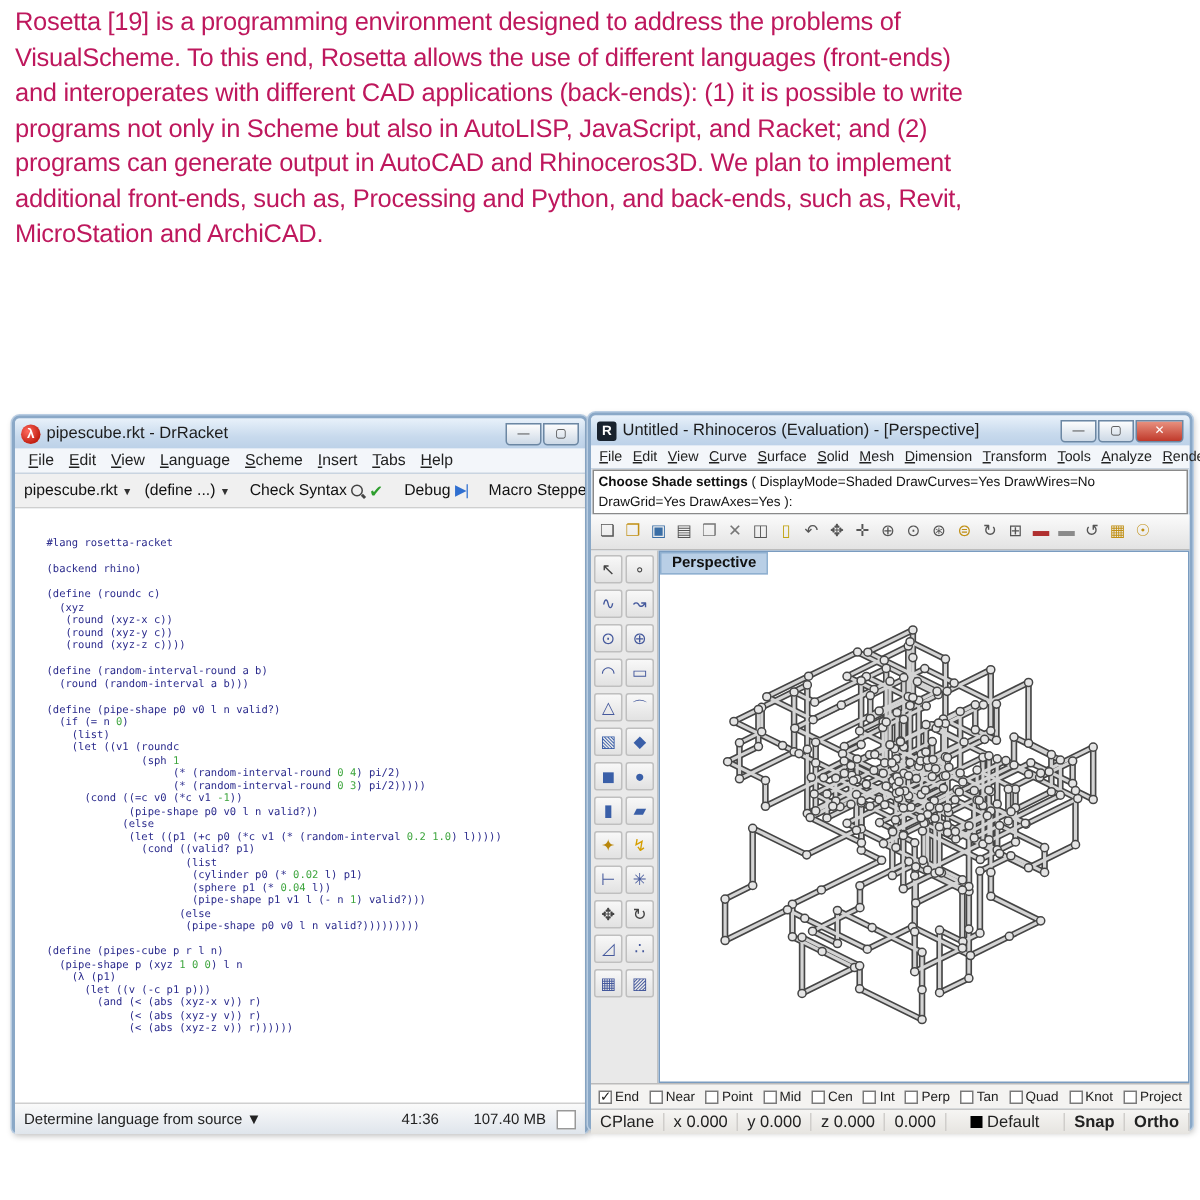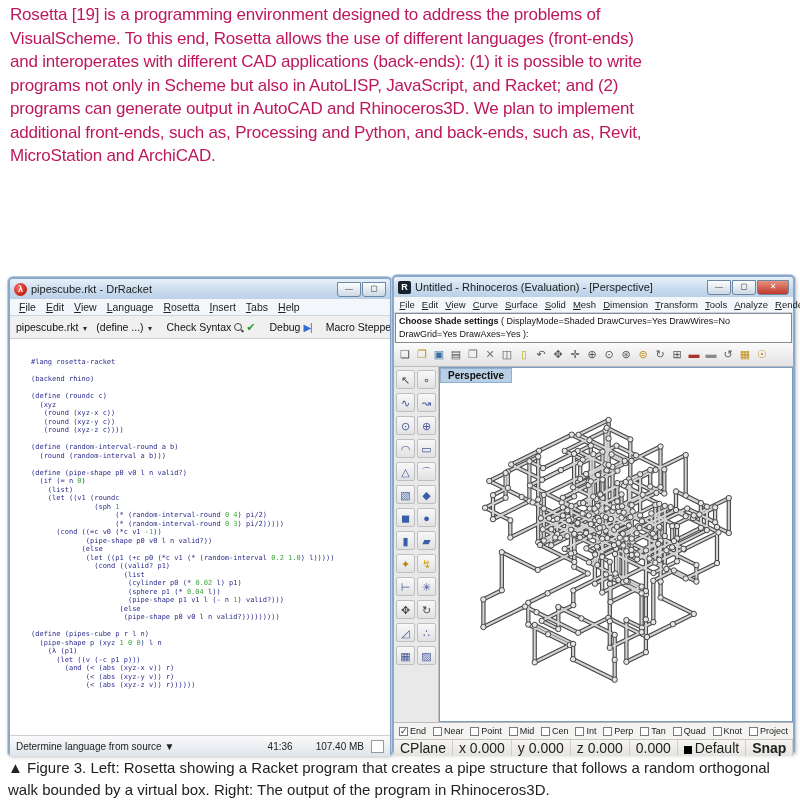--- a/index.html
+++ b/index.html
@@ -78,21 +78,21 @@
   .pipes{position:absolute;left:0;top:0;}
   .pd{stroke:#454545;stroke-width:4.3;stroke-linecap:round;}
   .pl{stroke:#d4d4d4;stroke-width:2.1;stroke-linecap:round;}
   .pj{fill:#e5e5e5;stroke:#454545;stroke-width:1;}
   .osnapbar{height:16px;display:flex;align-items:center;background:#f4f3f1;border-top:1px solid #bbb;
             font-size:9px;color:#222;padding:0 5px;justify-content:space-between;}
   .osnap-item{display:flex;align-items:center;gap:2px;}
   .cb{position:relative;width:9px;height:9px;border:1px solid #7a7a7a;background:#fff;box-sizing:border-box;flex:none;}
   .cb.on::after{content:"✓";position:absolute;left:0;top:-2px;font-size:9px;color:#222;}
   .rstatus{height:16px;display:flex;align-items:center;background:linear-gradient(#f6f5f3,#e6e4e0);
-           border-top:1px solid #c4c4c4;font-size:14px;color:#222;}
+           border-top:1px solid #c4c4c4;font-size:11px;color:#222;text-align:center;}
   .scell{padding:0 6px;border-right:1px solid #d0cecb;white-space:nowrap;}
   .scell.grow{flex:1;}
   .scell.b{font-weight:bold;}
   .layerswatch{display:inline-block;width:8px;height:8px;background:#000;margin-right:3px;vertical-align:-1px;}
 </style>
 </head>
 <body>
 
 <div class="page">
 
@@ -107,21 +107,21 @@
       <span class="winbtns">
         <span class="wbtn">—</span>
         <span class="wbtn">▢</span>
       </span>
     </div>
     <div class="menubar">
         <span class="mi">File</span>
         <span class="mi">Edit</span>
         <span class="mi">View</span>
         <span class="mi">Language</span>
-        <span class="mi">Rosetta</span>
+        <span class="mi">Scheme</span>
         <span class="mi">Insert</span>
         <span class="mi">Tabs</span>
         <span class="mi">Help</span>
       </div>
     <div class="drtoolbar">
       <span class="drtab"><span>pipescube.rkt</span> <span class="caret">▼</span></span>
       <span class="drtab"><span>(define ...)</span> <span class="caret">▼</span></span>
       <span class="spacer"></span>
       <span class="drbtn">
         <span>Check Syntax</span>
@@ -1225,16 +1225,13 @@
       <span class="scell">x 0.000</span>
       <span class="scell">y 0.000</span>
       <span class="scell">z 0.000</span>
       <span class="scell">0.000</span>
       <span class="scell grow"><span class="layerswatch"></span><span>Default</span></span>
       <span class="scell b">Snap</span>
       <span class="scell b">Ortho</span>
     </div>
   </div>
 
-  <div class="caption">
-    <span>▲ Figure 3. Left: Rosetta showing a Racket program that creates a pipe structure that follows a random orthogonal walk bounded by a virtual box. Right: The output of the program in Rhinoceros3D.</span>
-  </div>
 </div>
 
 </body></html>

